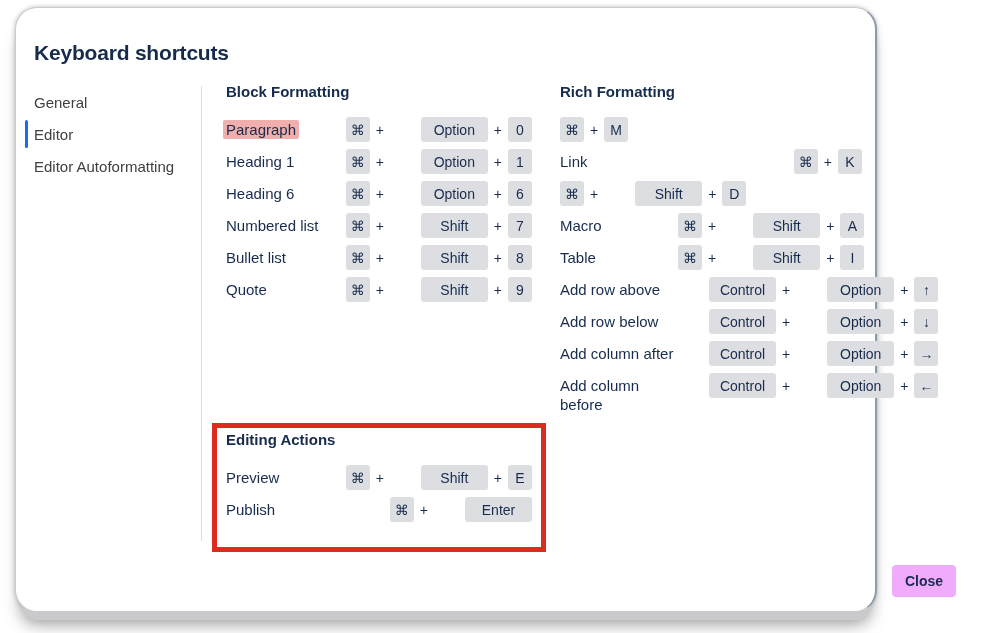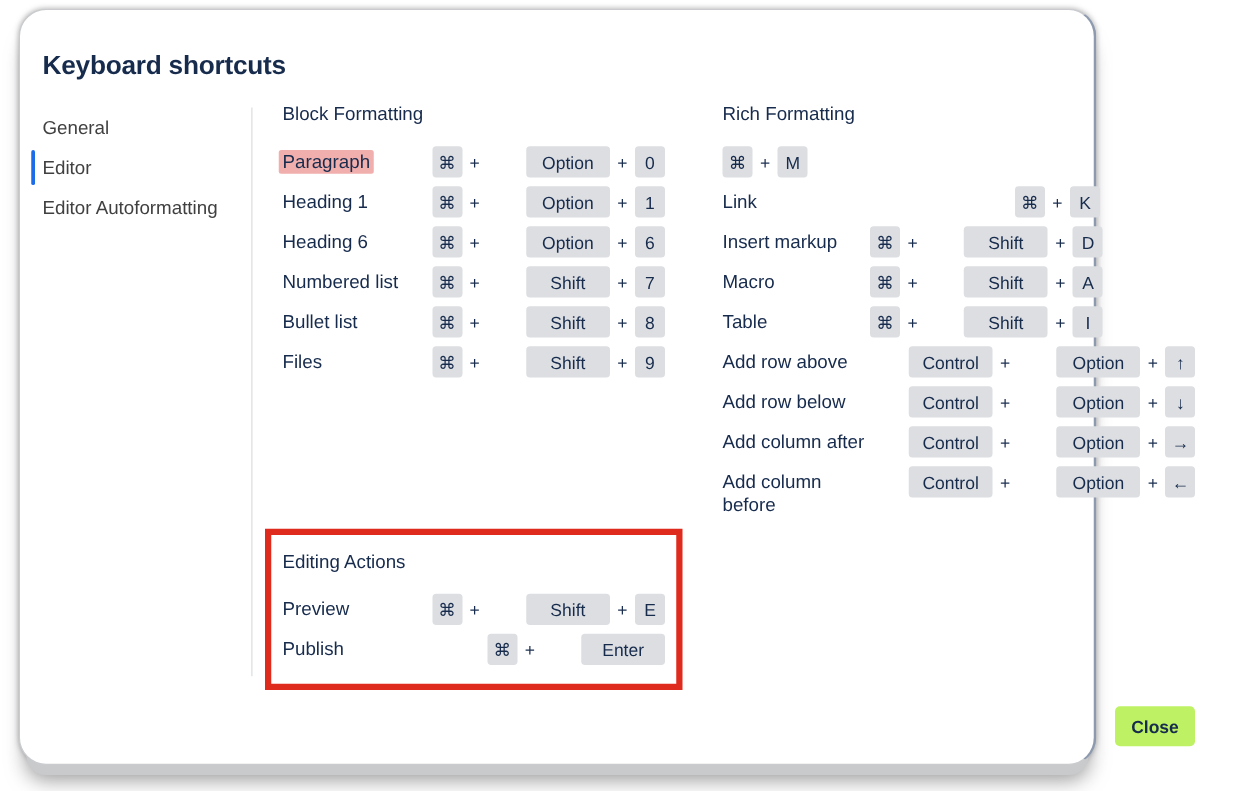--- a/index.html
+++ b/index.html
@@ -23,48 +23,48 @@
   }
   .sel-bar {
     position:absolute; left:-9px; top:2px; bottom:2px; width:3px;
     background:#1C6BE8; border-radius:2px;
   }
   .v-divider {
     position:absolute; left:185px; top:78px; width:1px; height:455px; background:#dcdee2;
   }
   .col { position:absolute; top:74px; }
   .col-block { left:210px; width:306px; }
-  .col-rich  { left:562px; width:302px; }
+  .col-rich  { left:544px; width:302px; }
   .sec-heading {
-    font-size:15px; font-weight:400; color:#172B4D; line-height:19px; margin-bottom:13px;
+    font-size:15px; font-weight:700; color:#172B4D; line-height:19px; margin-bottom:13px;
   }
   .row {
     display:flex; justify-content:space-between; align-items:flex-start; min-height:32px;
   }
   .lbl {
     font-size:15px; color:#172B4D; line-height:19px; padding-top:6px; flex:0 1 auto;
   }
   .col-rich .lbl, .ed-box .lbl { flex:0 0 118px; }
   .hl { background:#F0AFAD; border-radius:2px; padding:1px 3px; margin-left:-3px; }
   .keys { display:flex; align-items:center; gap:6px; height:25px; margin-top:3px; flex:0 0 auto; }
   .key {
     display:inline-flex; align-items:center; justify-content:center;
     height:25px; background:#DCDEE1; border-radius:3px;
     color:#172B4D; font-size:14px; font-weight:500;
   }
   .key.char { width:24px; }
   .key.wide { min-width:67px; padding:0 10px;margin-left:31px; }
   .plus { color:#172B4D; font-size:14px; font-weight:500; }
   .ed-box {
     position:absolute; left:196px; top:415px; width:334px; height:129px;
-    border:5px solid #DE2B1D; padding:12px 9px 0 9px; background:#ffffff;
+    border:5px solid #DE2B1D; padding:2px 9px 0 9px; background:#ffffff;
   }
   .close-btn {
     position:absolute; left:876px; top:557px; width:64px; height:32px;
-    background:#bef264; border:none; border-radius:4px;
+    background:#f0abfc; border:none; border-radius:4px;
     color:#172B4D; font-size:14px; font-weight:600; cursor:pointer;
     font-family:"Liberation Sans", sans-serif;
   }
 </style>
 </head>
 <body>
 
 <div class="window">
 
   <div class="dlg-title">Keyboard shortcuts</div>
@@ -136,21 +136,21 @@
       <span class="keys">
         <span class="key char">⌘</span>
         <span class="plus">+</span>
         <span class="key wide">Shift</span>
         <span class="plus">+</span>
         <span class="key char">8</span>
       </span>
     </div>
 
     <div class="row">
-      <span class="lbl">Files</span>
+      <span class="lbl">Quote</span>
       <span class="keys">
         <span class="key char">⌘</span>
         <span class="plus">+</span>
         <span class="key wide">Shift</span>
         <span class="plus">+</span>
         <span class="key char">9</span>
       </span>
     </div>
   </div>
 
@@ -168,21 +168,20 @@
     <div class="row">
       <span class="lbl">Link</span>
       <span class="keys">
         <span class="key char">⌘</span>
         <span class="plus">+</span>
         <span class="key char">K</span>
       </span>
     </div>
 
     <div class="row">
-      <span class="lbl">Insert markup</span>
       <span class="keys">
         <span class="key char">⌘</span>
         <span class="plus">+</span>
         <span class="key wide">Shift</span>
         <span class="plus">+</span>
         <span class="key char">D</span>
       </span>
     </div>
 
     <div class="row">

